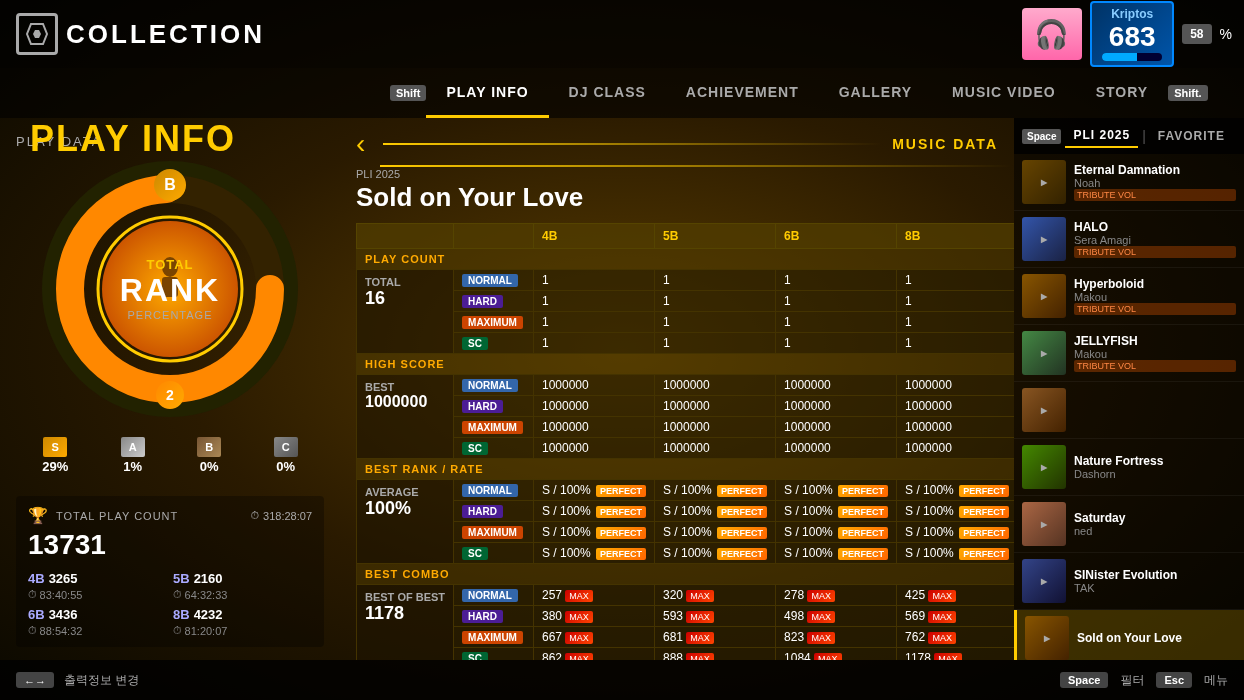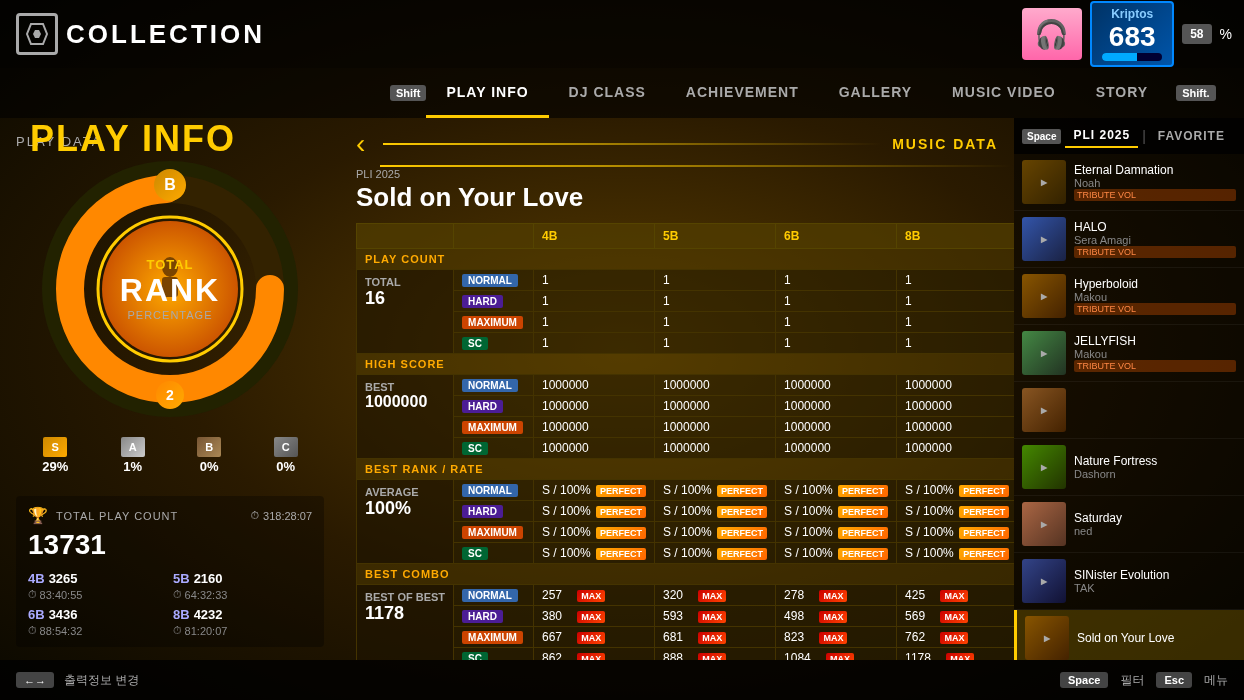--- a/index.html
+++ b/index.html
@@ -472,24 +472,24 @@
       padding: 1px 4px;
       border-radius: 2px;
       margin-left: 2px;
     }
 
     .max-badge {
       display: inline-block;
       background: linear-gradient(135deg, #cc0000, #ff4400);
       color: #fff;
       font-size: 9px;
-      font-weight: bold;
+      font-weight: normal;
       padding: 1px 4px;
       border-radius: 2px;
-      margin-left: 12px;
+      margin-left: 0;
     }
 
     
     .right-panel {
       width: 230px;
       flex-shrink: 0;
       background: rgba(0,0,0,0.5);
       overflow-y: auto;
     }
 
@@ -558,21 +558,21 @@
     }
 
     .song-info-right {
       flex: 1;
       min-width: 0;
     }
 
     .song-item-title {
       color: #ffffff;
       font-size: 12px;
-      font-weight: normal;
+      font-weight: bold;
       white-space: nowrap;
       overflow: hidden;
       text-overflow: ellipsis;
     }
 
     .song-item-artist {
       color: #888;
       font-size: 11px;
       white-space: nowrap;
       overflow: hidden;
@@ -679,21 +679,21 @@
 </div>
 
 <div class="nav-tabs">
   <div class="shift-badge">Shift</div>
   <div class="nav-tab active">PLAY INFO</div>
   <div class="nav-tab">DJ CLASS</div>
   <div class="nav-tab">ACHIEVEMENT</div>
   <div class="nav-tab">GALLERY</div>
   <div class="nav-tab">MUSIC VIDEO</div>
   <div class="nav-tab">STORY</div>
-  <div class="shift-badge" style="margin-left:8px;">Shift.</div>
+  <div class="shift-badge" style="margin-left:0;">Shift.</div>
 </div>
 
 <div class="play-info-title">PLAY INFO</div>
 
 <div class="separator-line"></div>
 
 <div class="main-content">
 
   <div class="left-panel">
     <div class="play-data-title">PLAY DATA</div>

